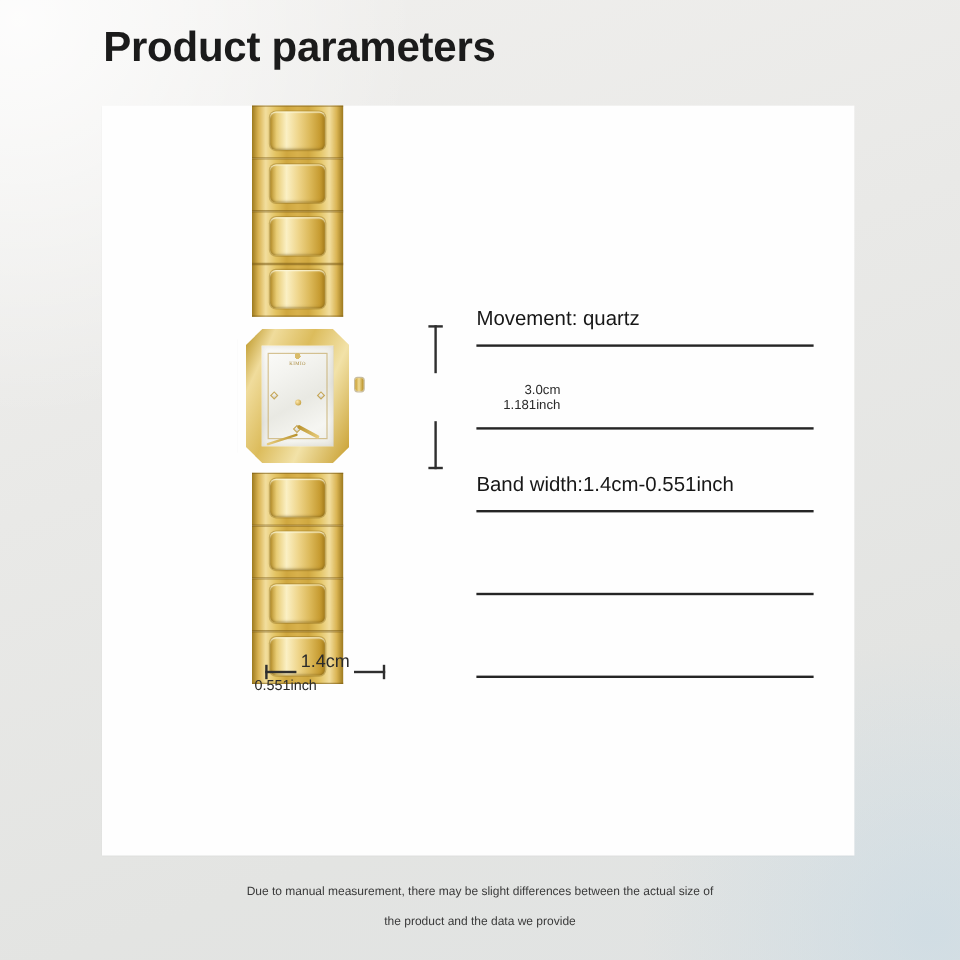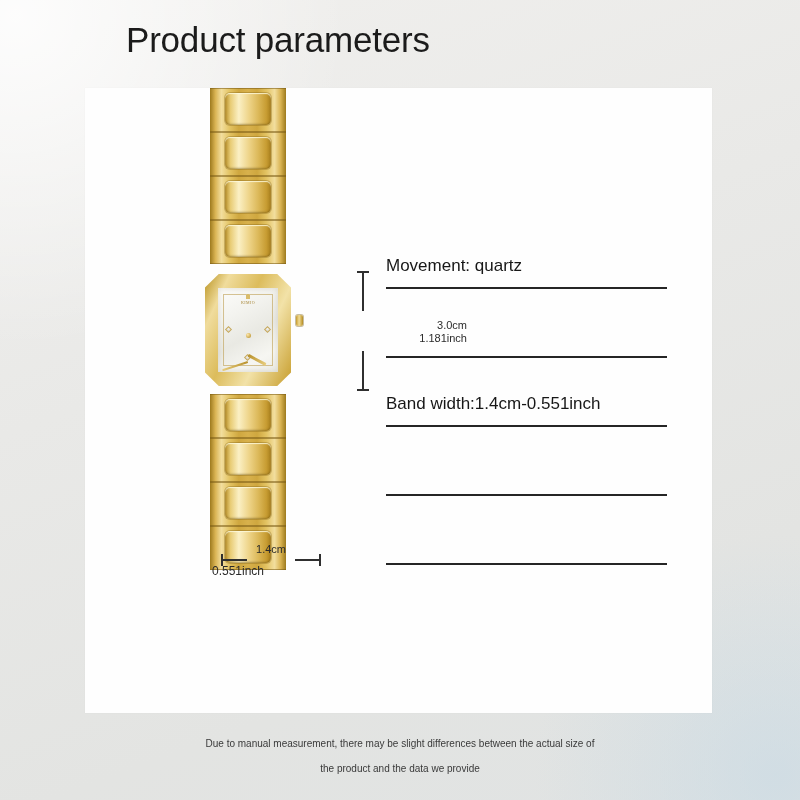--- a/index.html
+++ b/index.html
@@ -25,25 +25,24 @@
       radial-gradient(circle at 2% 2%, rgba(255,255,255,0.85) 0%, rgba(255,255,255,0.0) 30%),
       linear-gradient(160deg, #f1f0ee 0%, #e9e9e7 40%, #e3e4e2 75%, #e0e3e3 100%);
   }
 
   
   #page-title {
     position: absolute;
     left: 86px;
     top: 20px;
     font-size: 35px;
-    font-weight: 400;
+    font-weight: 700;
     color: #1b1b1b;
     letter-spacing: -0.2px;
     white-space: nowrap;
-    margin-left: 40px;
   }
 
   
   #white-panel {
     position: absolute;
     left: 85px;
     top: 88px;
     width: 627px;
     height: 625px;
     background: #fefefe;
@@ -243,37 +242,37 @@
     top: -5px; width: 2px; height: 12px;
     background: #2f2f2f;
   }
   #h-cap-left  { left: 0; }
   #h-cap-right { right: 0; }
   #dim-horizontal-cm {
     position: absolute;
     left: 0; right: 0;
     top: -16px;
     text-align: center;
-    font-size: 11px;
+    font-size: 15px;
     color: #2b2b2b;
     white-space: nowrap;
   }
   #dim-horizontal-inch {
     position: absolute;
     left: -9px; right: -9px;
     top: 5px;
     font-size: 12px;
     color: #2b2b2b;
     white-space: nowrap;
   }
 
   
   #spec-list {
     position: absolute;
-    left: 301px;   
+    left: 312px;   
     top: 168px;
     width: 281px;
     text-align: right;
   }
   .spec-row { position: relative; height: 69px; }
   .spec-text {
     position: absolute;
     left: 0;
     top: 0;
     font-size: 17px;

